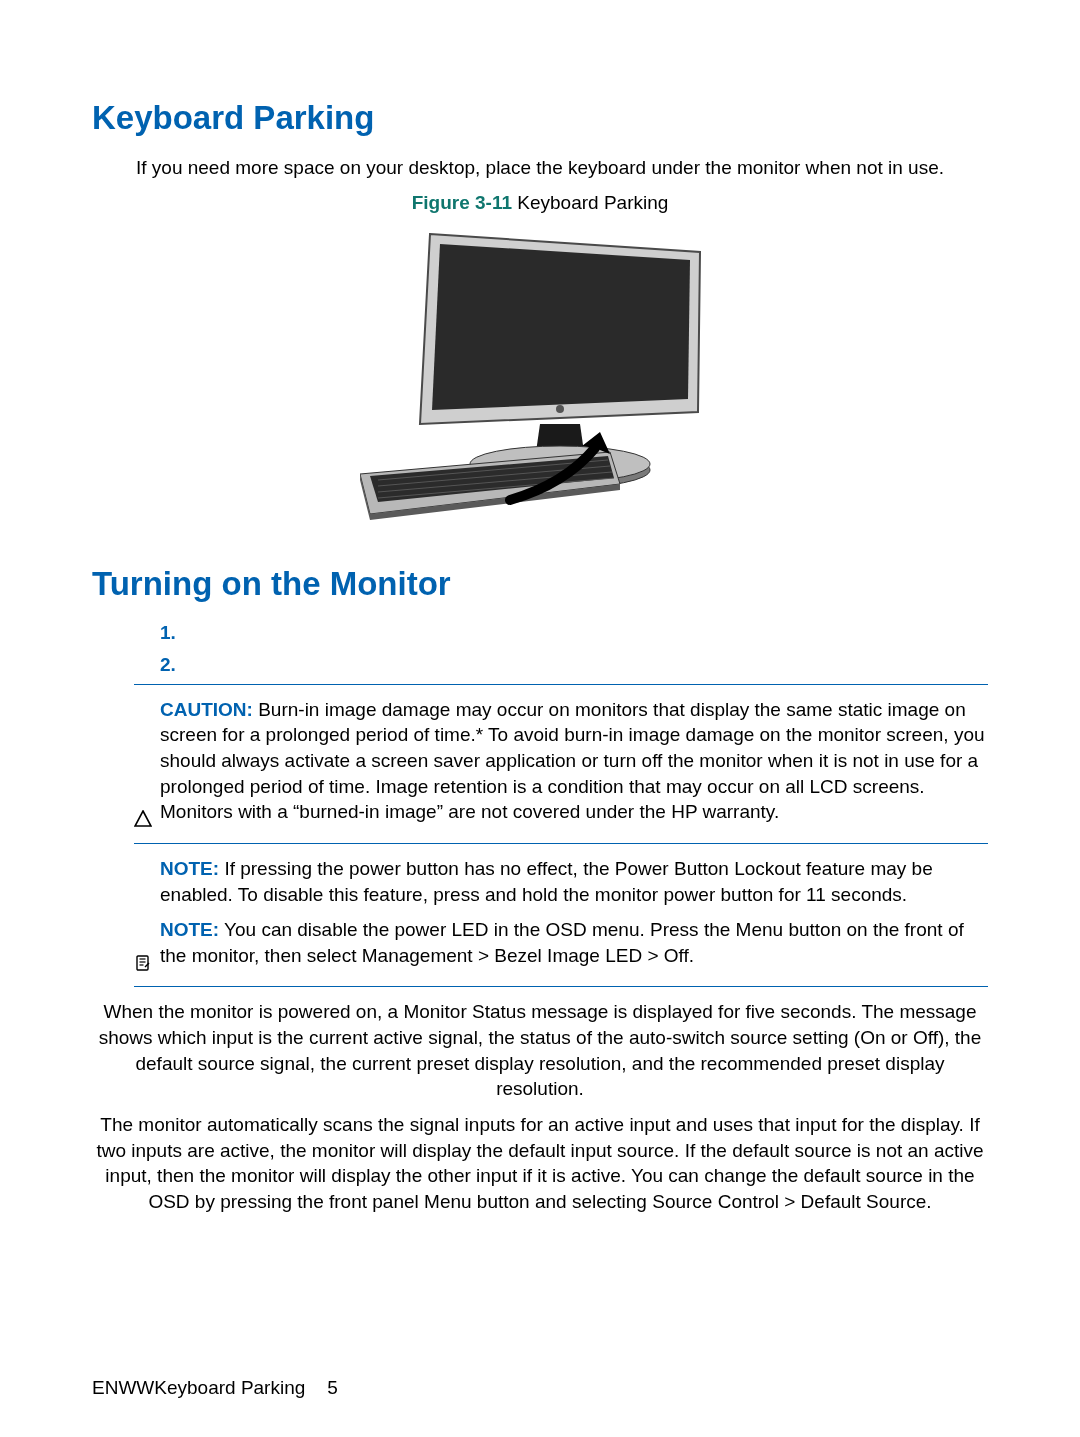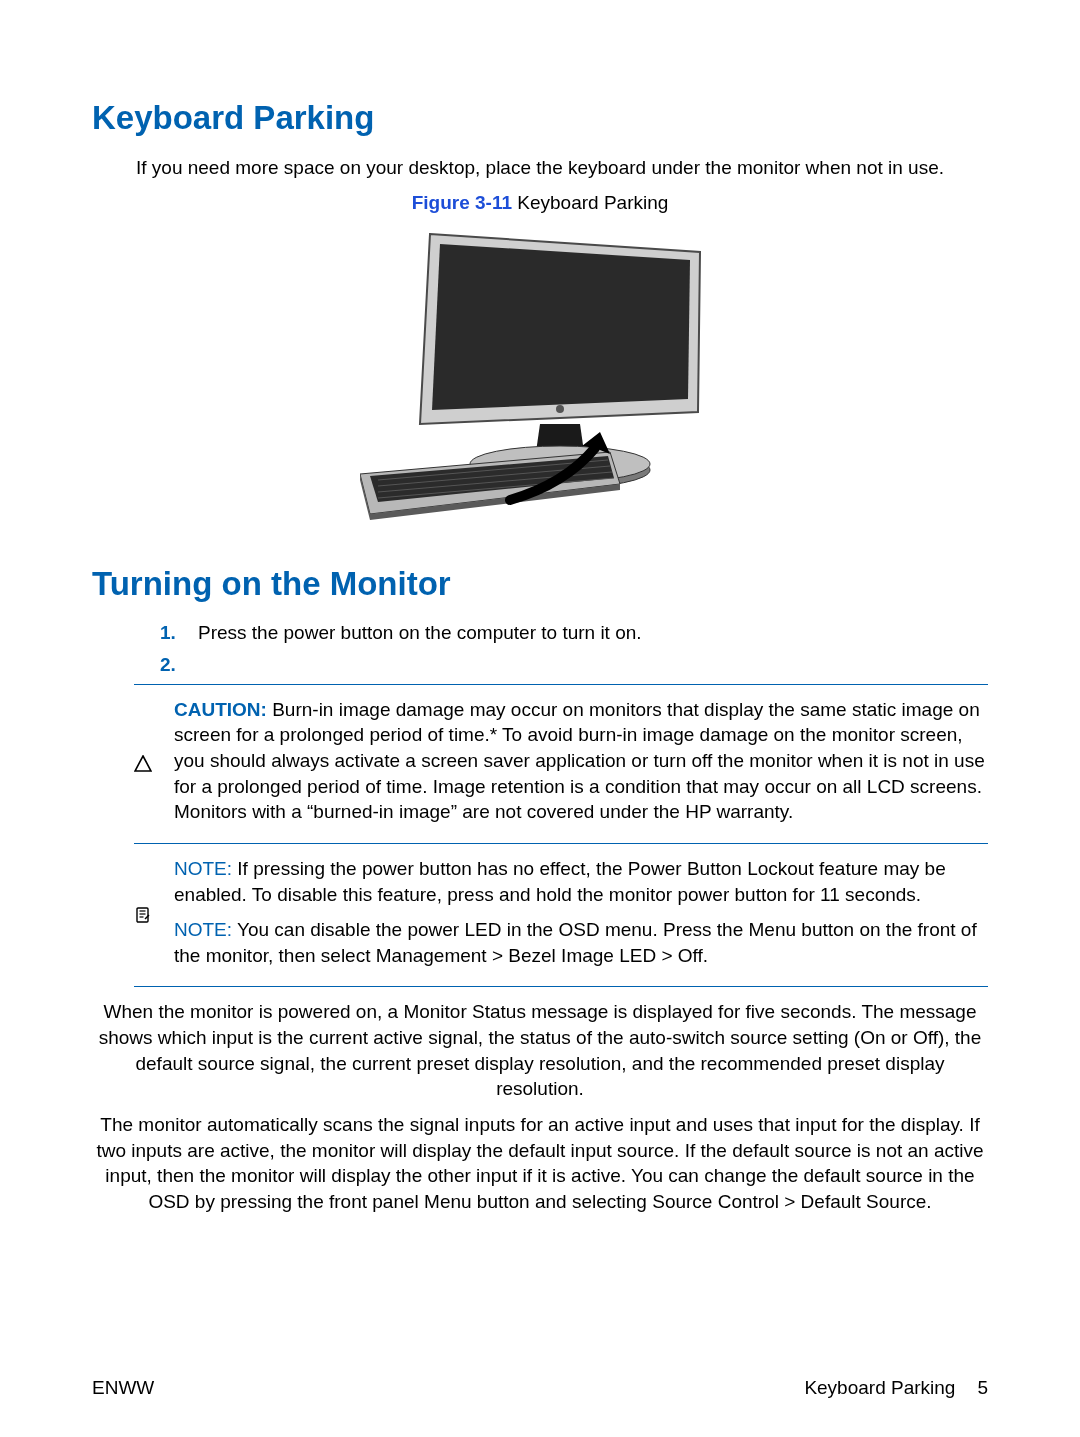--- a/index.html
+++ b/index.html
@@ -29,21 +29,21 @@
     margin-right: 0;
     text-align: center;
   }
   .para {
     margin: 0 0 10px 0;
   }
   .fig-caption {
     margin: 6px 0 6px 0;
   }
   .fig-num {
-    color: #1d4ed8;
+    color: #0f766e;
     font-weight: bold;
   }
   .fig-wrap {
     display: flex;
     justify-content: center;
     margin: 8px 0 28px 0;
   }
   .ol-wrap {
     margin-left: 68px;
   }
@@ -53,23 +53,22 @@
     margin: 6px 0;
   }
   .ol-num {
     color: #0062b0;
     font-weight: bold;
     min-width: 18px;
   }
   .callout {
     margin-left: 42px;
     display: flex;
-    align-items: center;
+    align-items: flex-end;
     margin-top: 12px;
-    gap: 14px;
   }
   .callout-icon {
     width: 20px;
     min-width: 20px;
     margin-right: 6px;
     margin-top: 2px;
   }
   .callout-body {
     flex: 1;
   }
@@ -84,30 +83,30 @@
     border-top: 1px solid #0062b0;
     margin: 8px 0 12px 0;
     margin-left: 42px;
   }
   .label-caution {
     color: #0062b0;
     font-weight: bold;
   }
   .label-note {
     color: #0062b0;
-    font-weight: normal;
+    font-weight: bold;
   }
   .b { font-weight: normal; }
   .footer {
     position: absolute;
     left: 92px;
     right: 92px;
     bottom: 36px;
     display: flex;
-    justify-content: space-between;
+    justify-content: flex-start;
     font-size: 19px;
   }
   .footer-right { display: flex; gap: 22px; }
   .sec2 { margin-top: 26px; }
 </style>
 </head>
 <body>
 
 <h2 class="section-heading">Keyboard Parking</h2>
 
@@ -155,21 +154,20 @@
       <polygon points="235,224 222,222 240,208 250,230" fill="#000"></polygon>
     </g>
   </svg>
 </div>
 
 <h2 class="section-heading sec2">Turning on the Monitor</h2>
 
 <div class="ol-wrap">
   <div class="ol-row">
     <div class="ol-num">1.</div>
-    <div>Press the power button on the computer to turn it on.</div>
   </div>
   <div class="ol-row">
     <div class="ol-num">2.</div>
   </div>
 </div>
 
 <hr class="rule">
 <div class="callout">
   <div class="callout-icon">
     <svg width="18" height="18" viewBox="0 0 18 18">

